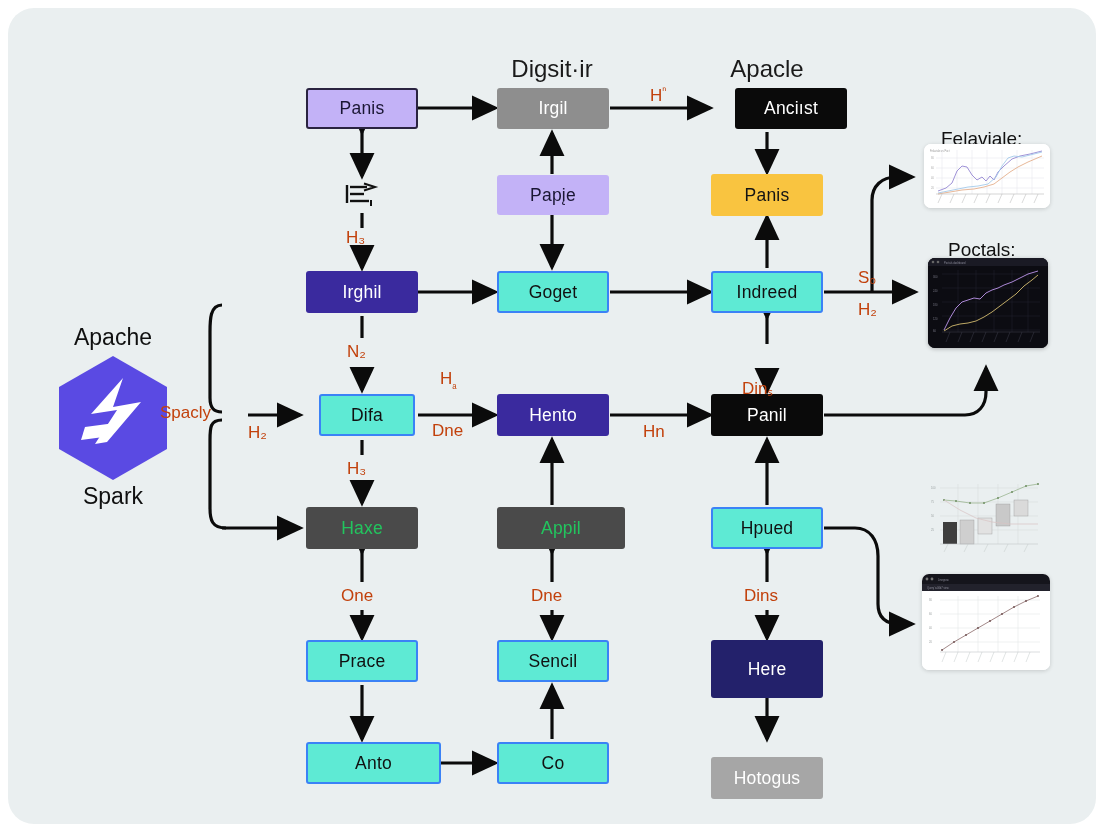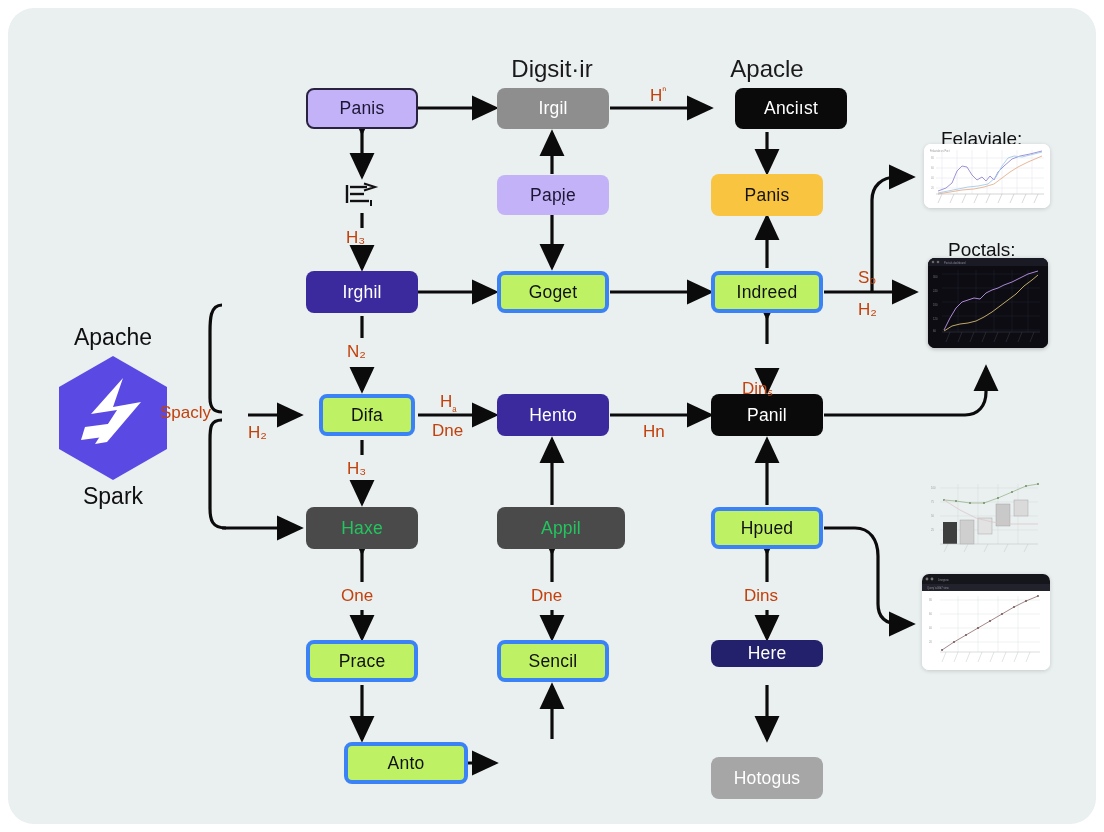--- a/index.html
+++ b/index.html
@@ -13,27 +13,27 @@
   #card{
     position:absolute;left:8px;top:8px;width:1088px;height:816px;
     background:#eaeff0;border-radius:26px;
   }
   #stage{position:absolute;left:0;top:0;width:1104px;height:832px;}
   svg#wires{position:absolute;left:0;top:0;width:1104px;height:832px;pointer-events:none;}
 
   .node{
     position:absolute;
     display:flex;align-items:center;justify-content:center;
-    border-radius:8px;
+    border-radius:3px;
     font-size:17.5px;
     letter-spacing:.2px;
     box-sizing:border-box;
     white-space:nowrap;
   }
-  .n-white{background:#bef264;border:4px solid #3b82f6;color:#111;}
+  .n-white{background:#5eead4;border:2px solid #3b82f6;color:#111;}
   .n-lilac{background:#c3b2f7;border:2px solid #2a2340;color:#1a1633;}
   .n-lilac-nb{background:#c3b2f7;border:none;color:#1a1633;}
   .n-purple{background:#3a2a9e;color:#ffffff;border:none;}
   .n-navy{background:#23216b;color:#ffffff;border:none;}
   .n-black{background:#0a0a0a;color:#ffffff;border:none;}
   .n-dgray{background:#4a4a4a;color:#22c55e;border:none;}
   .n-mgray{background:#8e8e8e;color:#ffffff;border:none;}
   .n-lgray{background:#a6a6a6;color:#ffffff;border:none;}
 
   .colhead{
@@ -175,23 +175,24 @@
   <div class="node n-white" style="left:306px;top:394px;width:96px;height:42px;margin-left:13px;">Difa</div>
   <div class="node n-purple" style="left:497px;top:394px;width:112px;height:42px;">Hento</div>
   <div class="node n-black" style="left:711px;top:394px;width:112px;height:42px;">Panil</div>
 
   <div class="node n-dgray" style="left:306px;top:507px;width:112px;height:42px;">Haxe</div>
   <div class="node n-dgray" style="left:497px;top:507px;width:128px;height:42px;">Appil</div>
   <div class="node n-white" style="left:711px;top:507px;width:112px;height:42px;">Hpued</div>
 
   <div class="node n-white" style="left:306px;top:640px;width:112px;height:42px;">Prace</div>
   <div class="node n-white" style="left:497px;top:640px;width:112px;height:42px;">Sencil</div>
-  <div class="node n-navy" style="left:711px;top:640px;width:112px;height:27px;">Here</div>
-
-  <div class="node n-white" style="left:306px;top:742px;width:124px;height:42px;margin-left:38px;">Anto</div>
+  <div class="node n-navy" style="left:711px;top:640px;width:112px;height:58px;">Here</div>
+
+  <div class="node n-white" style="left:306px;top:742px;width:135px;height:42px;">Anto</div>
+  <div class="node n-white" style="left:497px;top:742px;width:112px;height:42px;">Co</div>
   <div class="node n-lgray" style="left:711px;top:742px;width:112px;height:42px;margin-top:15px;">Hotogus</div>
 
   <div class="elabel" style="left:160px;top:403px;">Spacly</div>
   <div class="elabel" style="left:248px;top:423px;">H₂</div>
 
   <div style="position:absolute;left:344px;top:182px;">
     <svg width="36" height="26" viewBox="0 0 36 26">
       <path d="M3 3 L3 21" stroke="#111" stroke-width="2.4" fill="none"></path>
       <path d="M6 5 L23 5" stroke="#111" stroke-width="2.4" fill="none"></path>
       <path d="M6 12 L20 12" stroke="#111" stroke-width="2.4" fill="none"></path>
@@ -201,21 +202,21 @@
     </svg>
   </div>
   <div class="elabel" style="left:346px;top:228px;">H₃</div>
 
   <div class="elabel" style="left:650px;top:84px;">
     <span>H</span><span class="sup">ⁿ</span>
   </div>
 
   <div class="elabel" style="left:347px;top:342px;">N₂</div>
 
-  <div class="elabel" style="left:440px;top:392px;">
+  <div class="elabel" style="left:440px;top:369px;">
     <span>H</span><span class="sub">ₐ</span>
   </div>
   <div class="elabel" style="left:432px;top:421px;">Dne</div>
 
   <div class="elabel" style="left:347px;top:459px;">H₃</div>
   <div class="elabel" style="left:643px;top:422px;">Hn</div>
   <div class="elabel" style="left:742px;top:348px;margin-top:28px;">Dinₛ</div>
 
   <div class="elabel" style="left:341px;top:586px;">One</div>
   <div class="elabel" style="left:531px;top:586px;">Dne</div>

